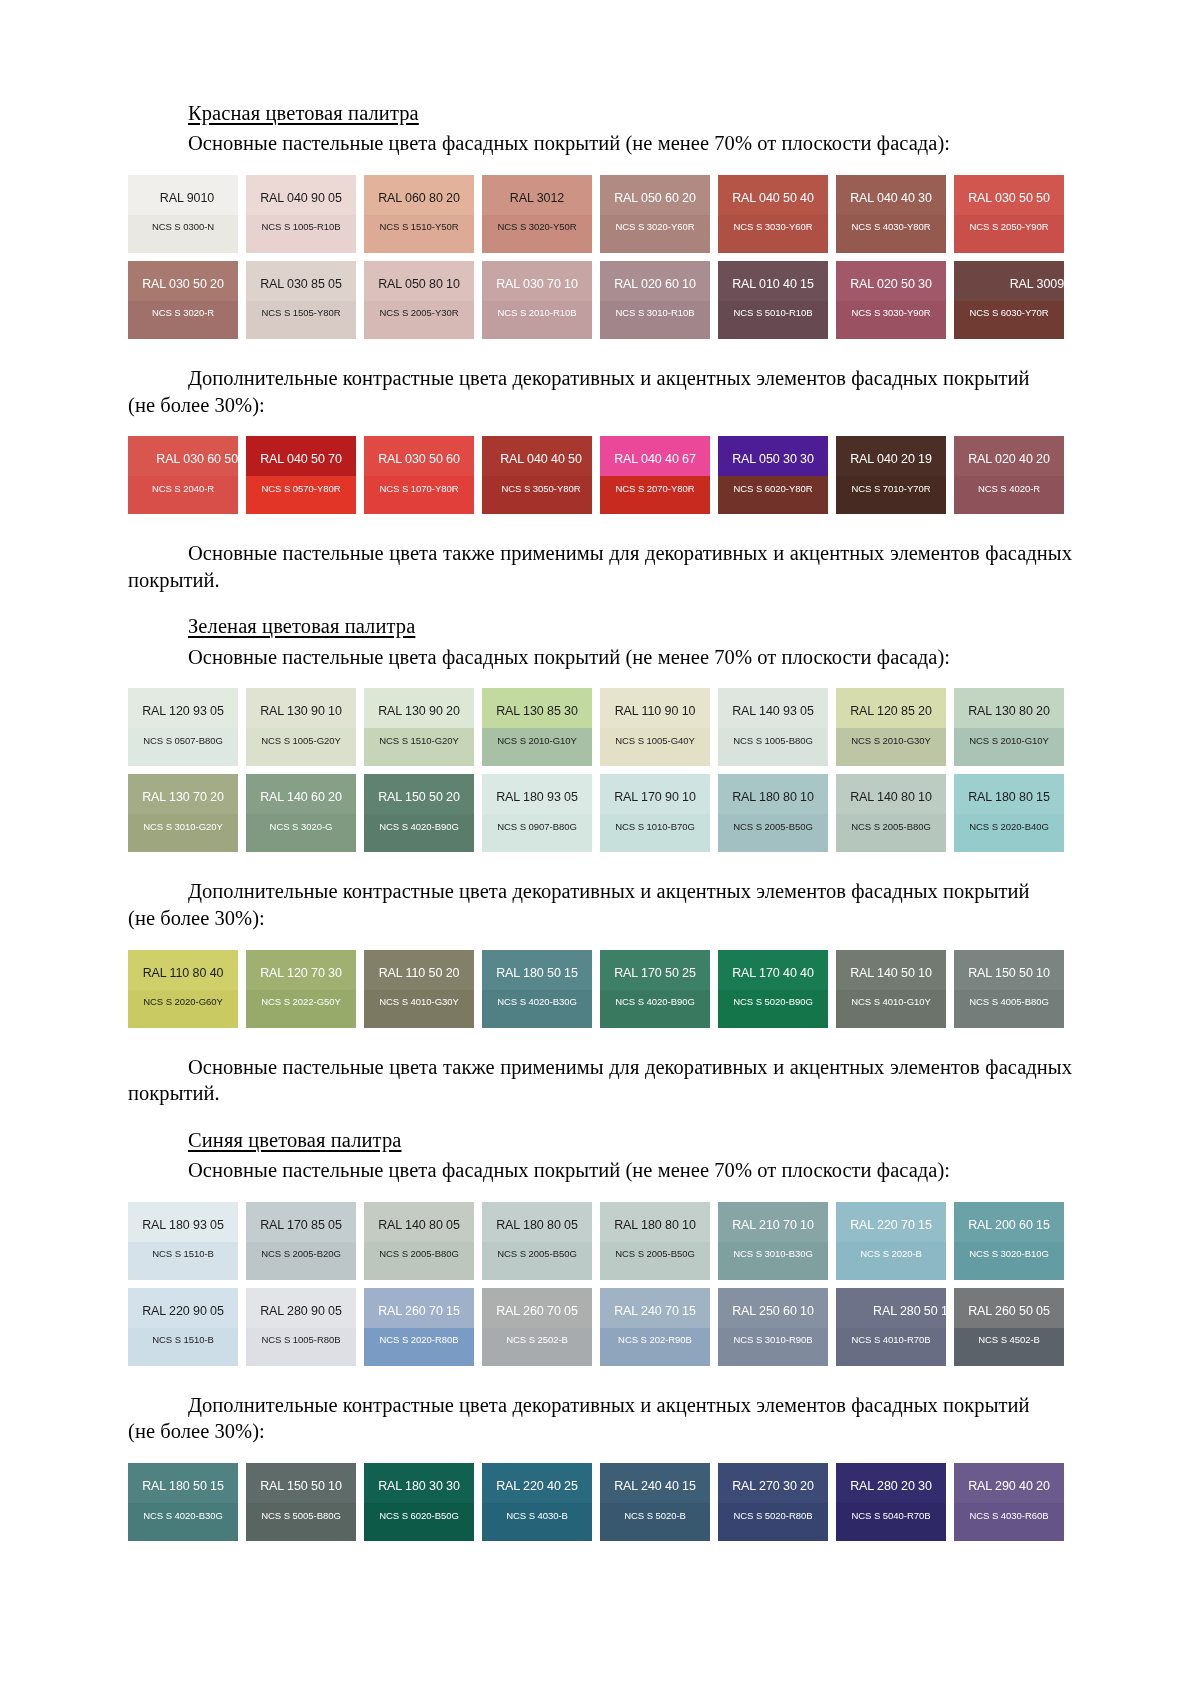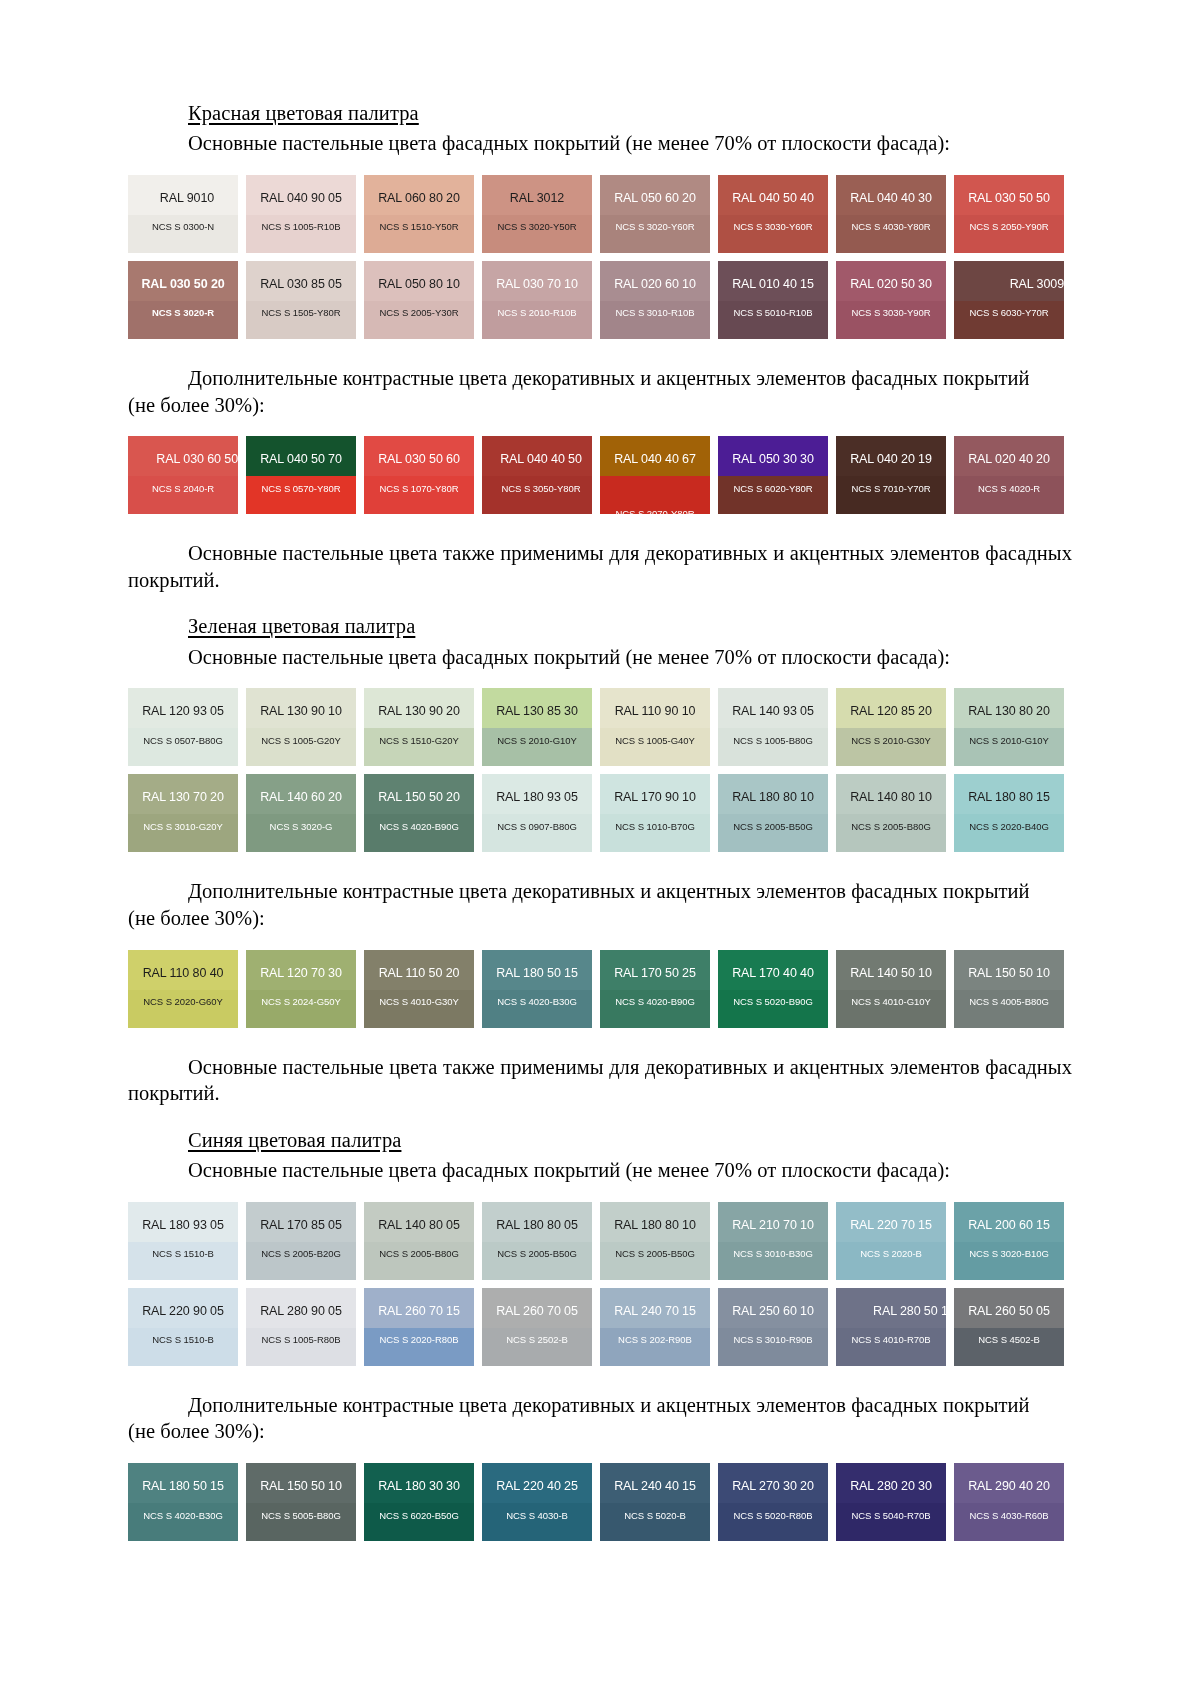--- a/index.html
+++ b/index.html
@@ -151,21 +151,21 @@
             <div class="ral" style="position: relative; z-index: 2;">RAL 040 40 30</div>
             <div class="ncs" style="position: relative; z-index: 2;">NCS S 4030-Y80R</div>
           </div>
           <div class="swatch dark" style="background: rgb(209, 86, 79);">
             <div class="band" style="background: rgb(201, 80, 74);"></div>
             <div class="ral" style="position: relative; z-index: 2;">RAL 030 50 50</div>
             <div class="ncs" style="position: relative; z-index: 2;">NCS S 2050-Y90R</div>
           </div>
         </div>
       <div class="swatch-row">
-          <div class="swatch dark" style="background: rgb(168, 121, 111); font-weight: bold;">
+          <div class="swatch dark" style="background: rgb(168, 121, 111);">
             <div class="band" style="background: rgb(160, 113, 106);"></div>
             <div class="ral" style="position: relative; z-index: 2;">RAL 030 50 20</div>
             <div class="ncs" style="position: relative; z-index: 2;">NCS S 3020-R</div>
           </div>
           <div class="swatch light" style="background: rgb(222, 210, 204);">
             <div class="band" style="background: rgb(216, 203, 197);"></div>
             <div class="ral" style="position: relative; z-index: 2;">RAL 030 85 05</div>
             <div class="ncs" style="position: relative; z-index: 2;">NCS S 1505-Y80R</div>
           </div>
           <div class="swatch light" style="background: rgb(220, 192, 188);">
@@ -204,36 +204,36 @@
       <div class="para para-just">Дополнительные контрастные цвета декоративных и акцентных элементов фасадных покрытий</div>
       <div class="para" style="text-indent:0">(не более 30%):</div>
       <div class="spacer-18"></div>
 
       <div class="swatch-row">
           <div class="swatch dark" style="background: rgb(217, 86, 79);">
             <div class="band" style="background: rgb(216, 79, 74);"></div>
             <div class="ral" style="position: relative; z-index: 2; text-align: right;">RAL 030 60 50</div>
             <div class="ncs" style="position: relative; z-index: 2;">NCS S 2040-R</div>
           </div>
-          <div class="swatch dark" style="background: #14532d;">
+          <div class="swatch dark" style="background: #b91c1c;">
             <div class="band" style="background: rgb(226, 53, 39);"></div>
             <div class="ral" style="position: relative; z-index: 2;">RAL 040 50 70</div>
             <div class="ncs" style="position: relative; z-index: 2;">NCS S 0570-Y80R</div>
           </div>
           <div class="swatch dark" style="background: rgb(225, 74, 68);">
             <div class="band" style="background: rgb(224, 64, 57);"></div>
             <div class="ral" style="position: relative; z-index: 2;">RAL 030 50 60</div>
             <div class="ncs" style="position: relative; z-index: 2;">NCS S 1070-Y80R</div>
           </div>
           <div class="swatch dark" style="background: rgb(168, 55, 47); padding-left: 8px;">
             <div class="band" style="background: rgb(164, 50, 43);"></div>
             <div class="ral" style="position: relative; z-index: 2;">RAL 040 40 50</div>
             <div class="ncs" style="position: relative; z-index: 2;">NCS S 3050-Y80R</div>
           </div>
-          <div class="swatch dark" style="background: #a16207; gap: 25px;">
+          <div class="swatch dark" style="background: #ec4899;">
             <div class="band" style="background: rgb(200, 42, 31);"></div>
             <div class="ral" style="position: relative; z-index: 2;">RAL 040 40 67</div>
             <div class="ncs" style="position: relative; z-index: 2;">NCS S 2070-Y80R</div>
           </div>
           <div class="swatch dark" style="background: #4c1d95;">
             <div class="band" style="background: rgb(113, 51, 41);"></div>
             <div class="ral" style="position: relative; z-index: 2;">RAL 050 30 30</div>
             <div class="ncs" style="position: relative; z-index: 2;">NCS S 6020-Y80R</div>
           </div>
           <div class="swatch dark" style="background: rgb(75, 46, 38);">
@@ -351,21 +351,21 @@
 
       <div class="swatch-row">
           <div class="swatch light" style="background: rgb(207, 208, 106);">
             <div class="band" style="background: rgb(201, 203, 98);"></div>
             <div class="ral" style="position: relative; z-index: 2;">RAL 110 80 40</div>
             <div class="ncs" style="position: relative; z-index: 2;">NCS S 2020-G60Y</div>
           </div>
           <div class="swatch dark" style="background: rgb(159, 176, 113);">
             <div class="band" style="background: rgb(152, 170, 105);"></div>
             <div class="ral" style="position: relative; z-index: 2;">RAL 120 70 30</div>
-            <div class="ncs" style="position: relative; z-index: 2;">NCS S 2024-G50Y</div>
+            <div class="ncs" style="position: relative; z-index: 2;">NCS S 2022-G50Y</div>
           </div>
           <div class="swatch dark" style="background: rgb(131, 128, 106);">
             <div class="band" style="background: rgb(124, 121, 99);"></div>
             <div class="ral" style="position: relative; z-index: 2;">RAL 110 50 20</div>
             <div class="ncs" style="position: relative; z-index: 2;">NCS S 4010-G30Y</div>
           </div>
           <div class="swatch dark" style="background: rgb(87, 135, 139);">
             <div class="band" style="background: rgb(80, 128, 132);"></div>
             <div class="ral" style="position: relative; z-index: 2;">RAL 180 50 15</div>
             <div class="ncs" style="position: relative; z-index: 2;">NCS S 4020-B30G</div>

